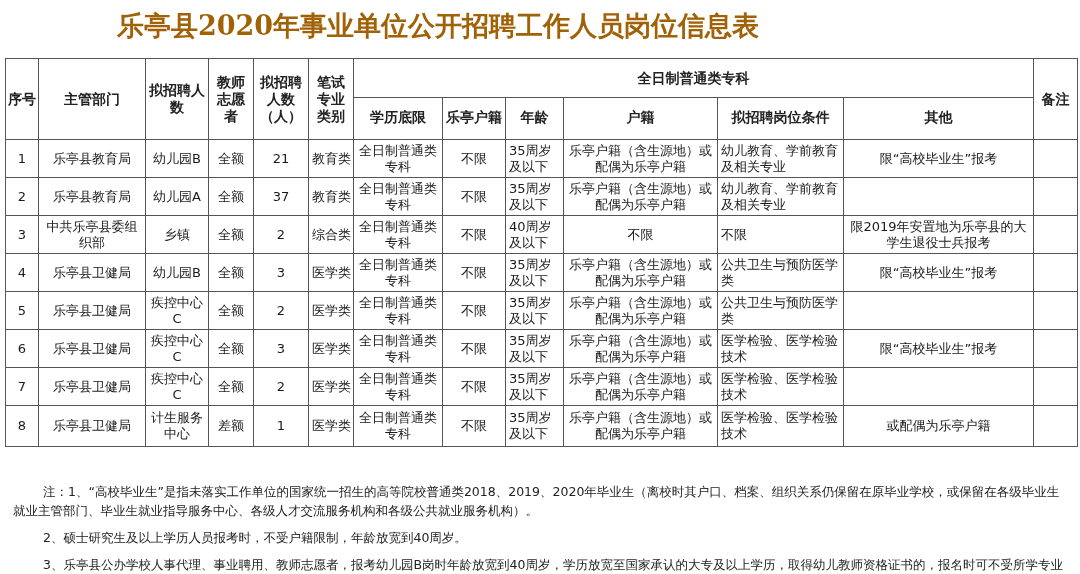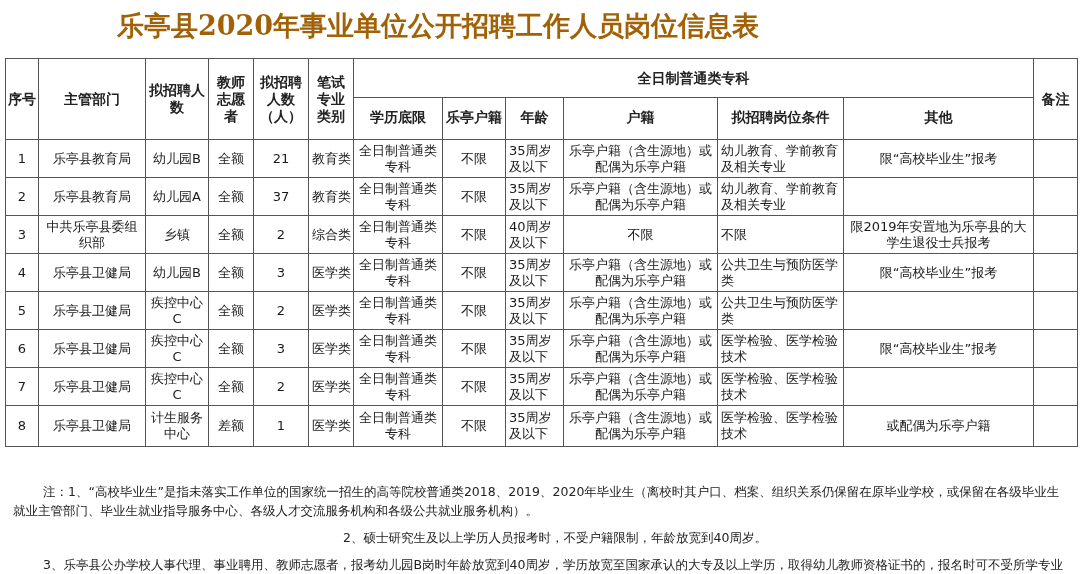--- a/index.html
+++ b/index.html
@@ -9,21 +9,21 @@
   table.grid td, table.grid th { border:1.5px solid #555; text-align:center; vertical-align:middle; padding:0 2px; font-size:13px; line-height:16px; overflow:hidden; }
   table.grid th { font-weight:bold; font-size:14px; line-height:17px; color:#222; }
   .hdr-top { height:39px; }
   .hdr-bot { height:42px;font-family:Liberation Mono, monospace; }
   .row { height:38px; }
   .row.tall { height:41px; }
   .left { text-align:left !important; padding-left:3px !important; }
   .notes { position:absolute; left:5px; top:474px; width:1070px; font-size:12.5px; line-height:19px; color:#222; }
   .notes p { margin:8px; }
   .indent { text-indent:30px; }
-  .gap { margin-top:8px !important;text-align:center; }
+  .gap { margin-top:8px !important; }
 </style>
 </head>
 <body>
 
 <div class="title">乐亭县2020年事业单位公开招聘工作人员岗位信息表</div>
 
 <table class="grid">
   <colgroup>
     <col style="width:33px">
       <col style="width:107px">

